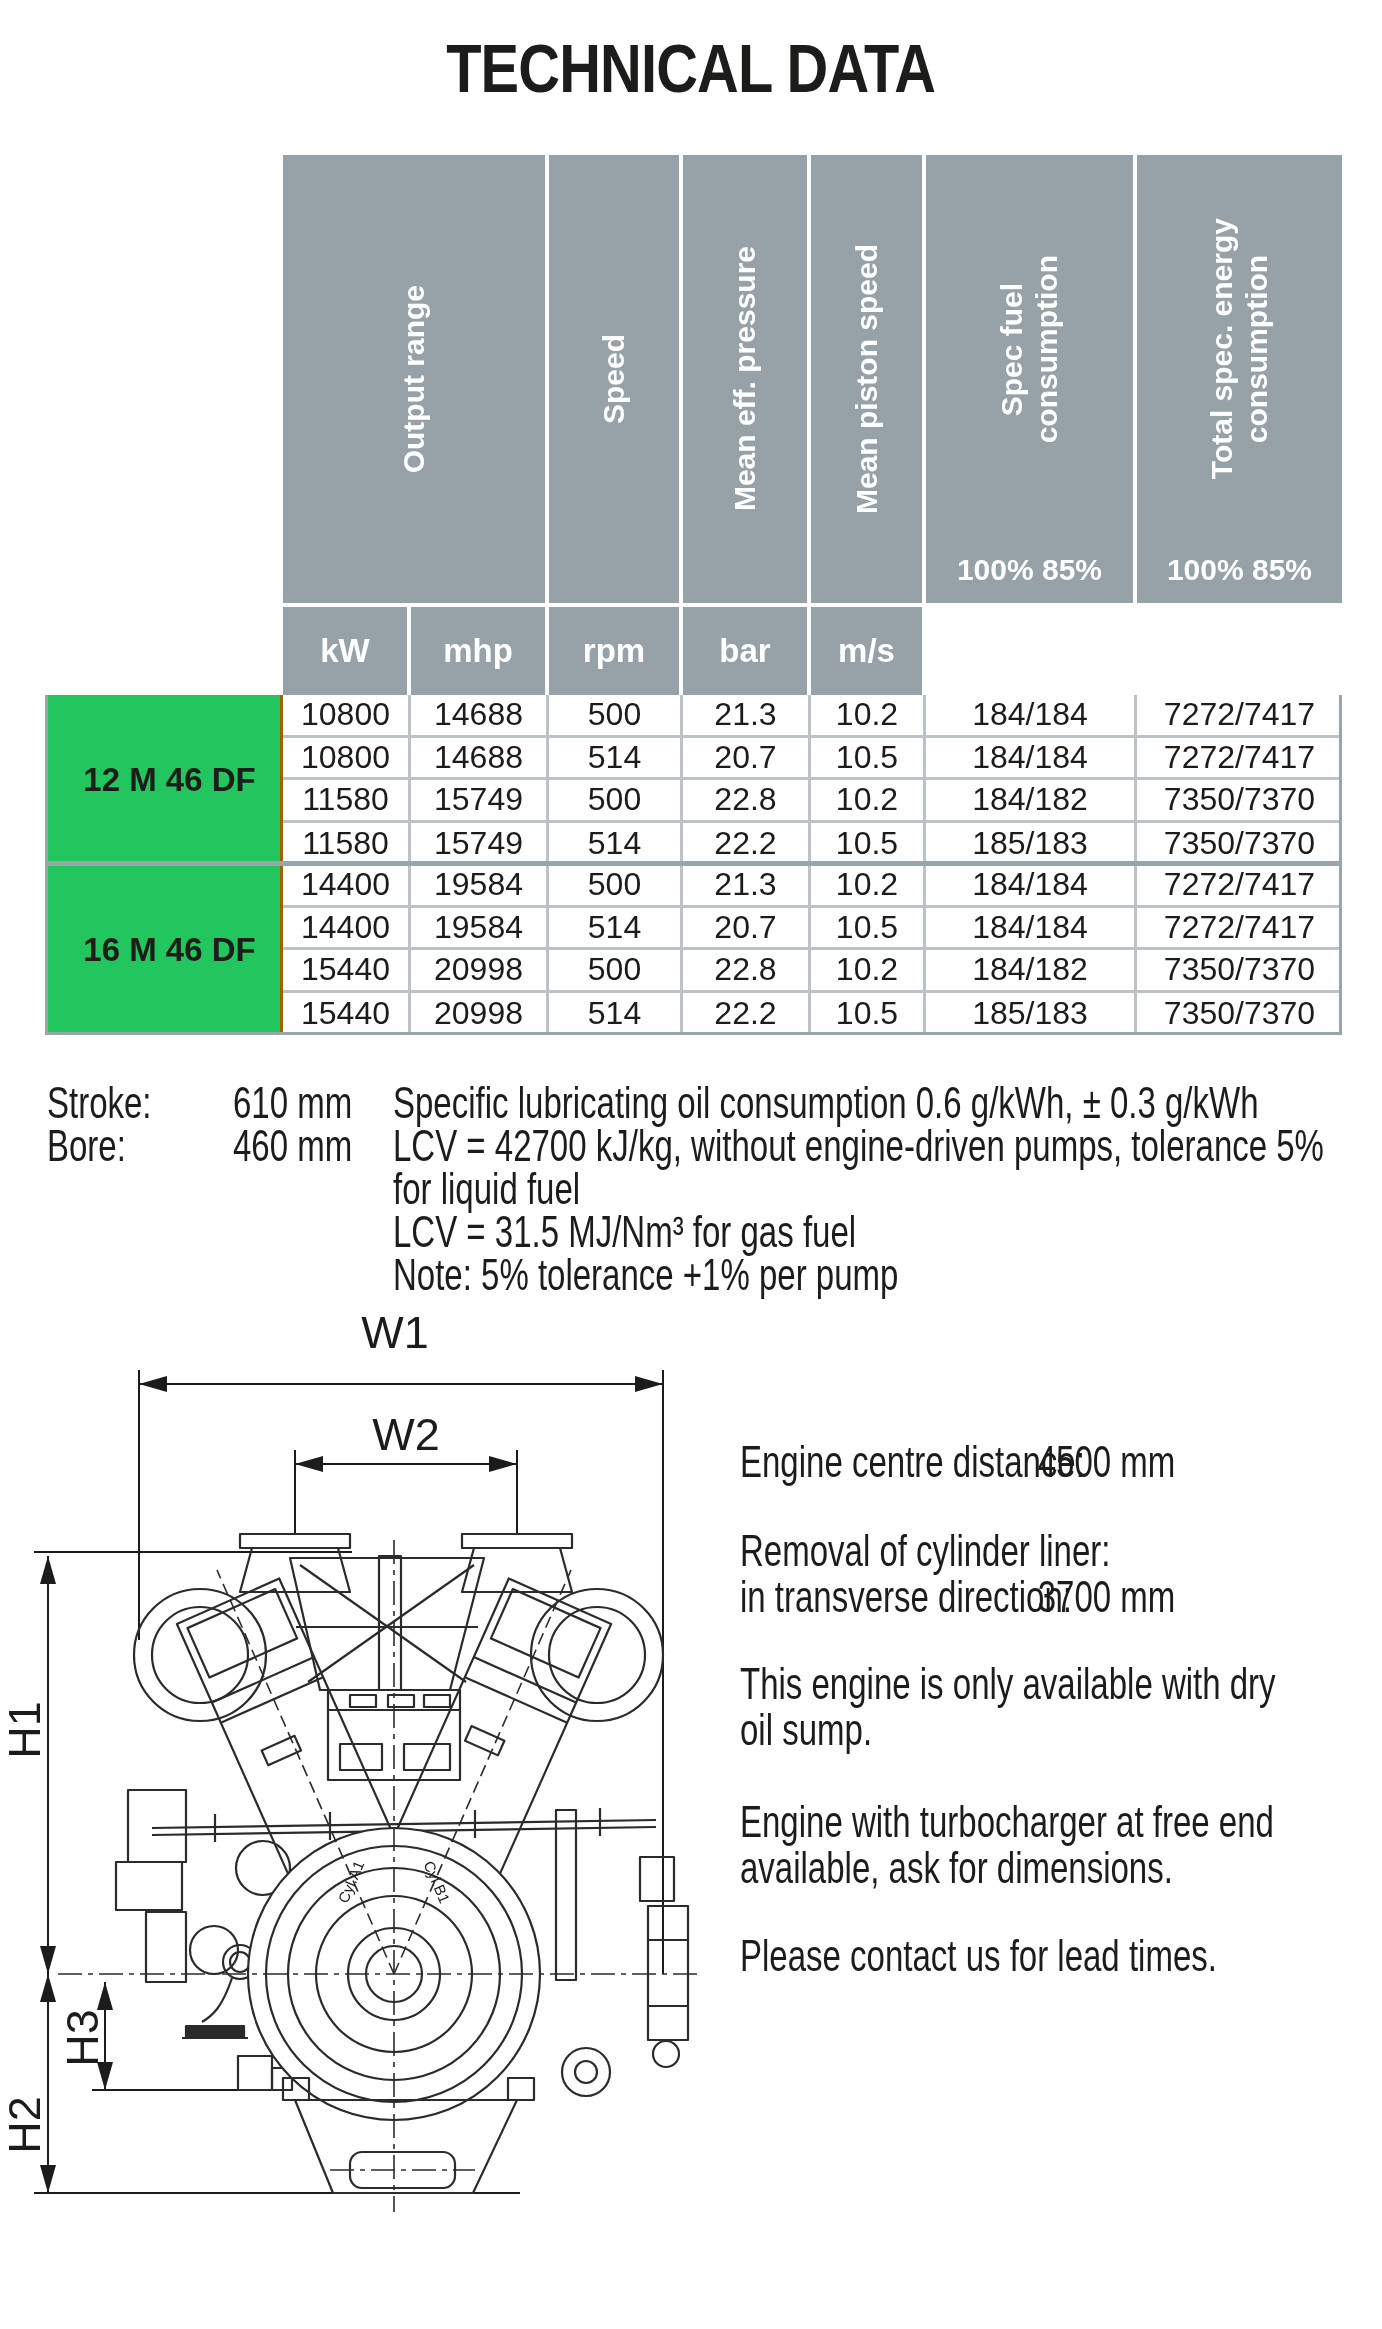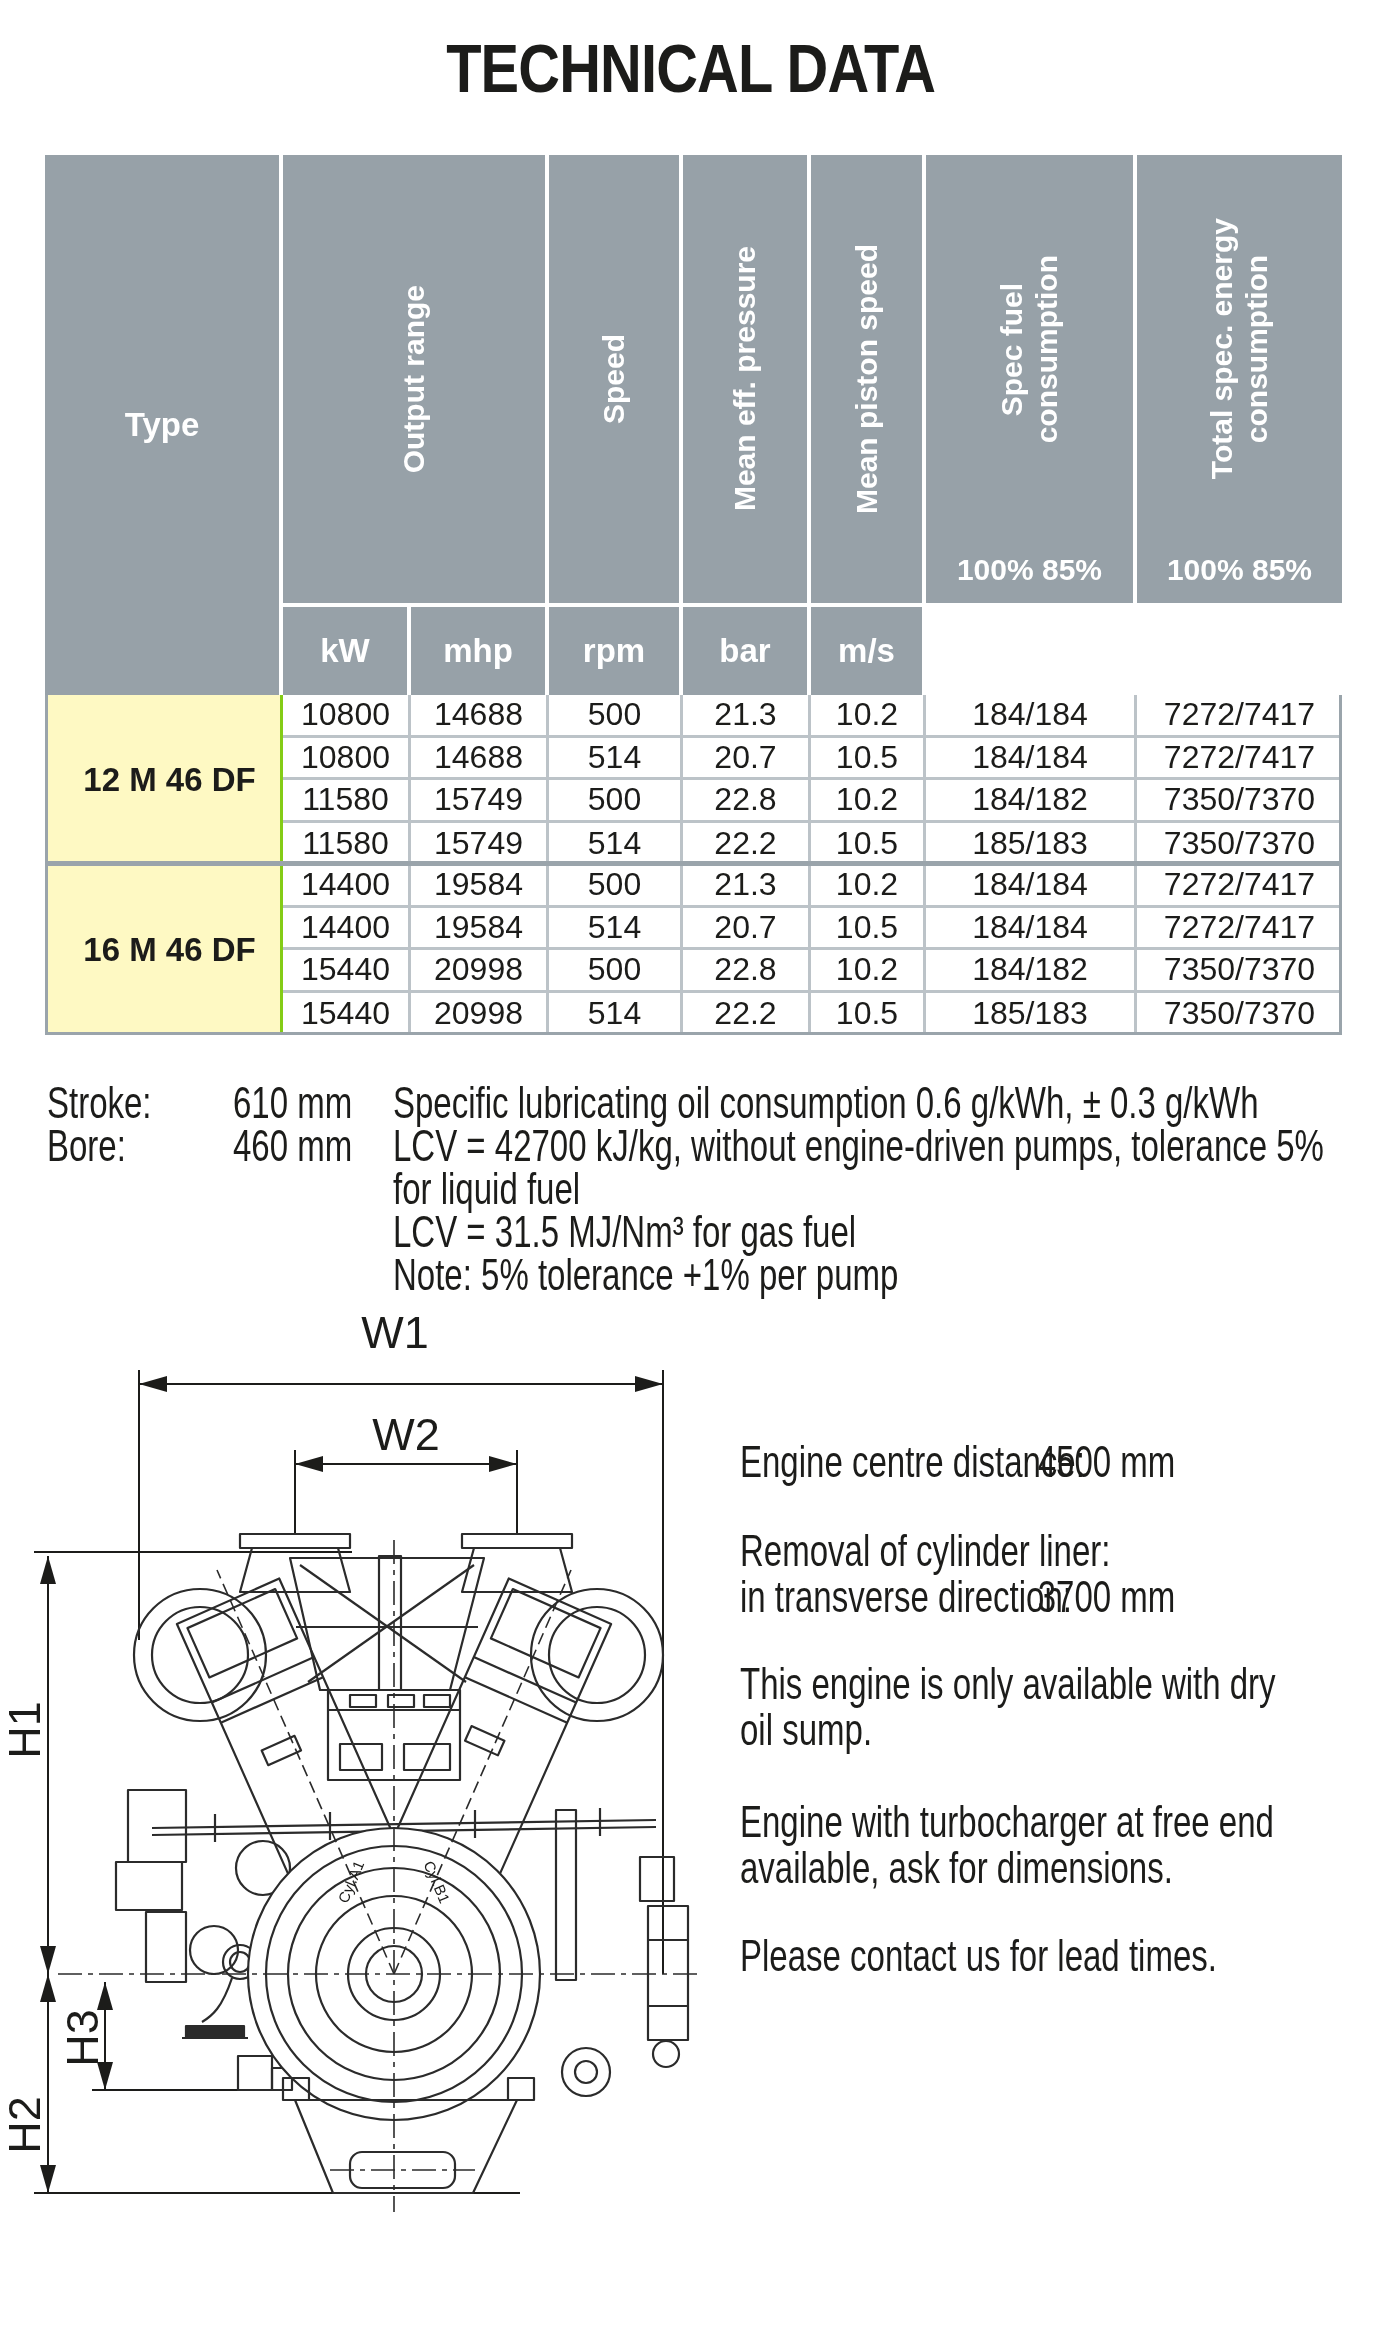--- a/index.html
+++ b/index.html
@@ -14,21 +14,21 @@
   
   .spec-table { position:absolute; left:45px; top:155px; width:1297px; height:880px; display:grid;
     grid-template-columns:238px 128px 138px 134px 128px 115px 211px 205px;
     grid-template-rows:448px 92px repeat(8,42.5px); }
   .hcell { background:#97a1a8; color:#fff; font-weight:bold; display:flex; align-items:center; justify-content:center; position:relative; }
   .br-w { border-right:4px solid #fff; }
   .vlab { writing-mode:vertical-rl; transform:rotate(180deg); white-space:pre-line; text-align:center; font-size:30px; line-height:1.18; }
   .load { position:absolute; bottom:16px; left:0; right:0; text-align:center; font-size:30px; }
   .type-head { font-size:33px; }
   .ucell { background:#97a1a8; color:#fff; font-weight:bold; font-size:33px; display:flex; align-items:center; justify-content:center; border-top:4px solid #fff; }
-  .tcell { background:#fef9c3; display:flex; align-items:center; justify-content:center; font-weight:bold; font-size:33px; border-right:3px solid #84cc16;padding-left:14px; }
+  .tcell { background:#22c55e; display:flex; align-items:center; justify-content:center; font-weight:bold; font-size:33px; border-right:3px solid #a16207;padding-left:14px; }
   .dcell { background:#fff; display:flex; align-items:center; justify-content:center; font-size:32px; border-right:3px solid #bcc3c8; border-bottom:3px solid #bcc3c8; }
   .dcell.nr { border-right:none; }
   .dcell.nb { border-bottom:none; }
   .data-frame { position:absolute; left:0; top:540px; width:1297px; height:340px; border:3px solid #9aa4ab; border-top:none; pointer-events:none; }
   .group-divider { position:absolute; left:0; top:706px; width:1297px; height:5px; background:#9aa4ab; pointer-events:none; }
 
   
   .bt { position:absolute; font-size:44px; line-height:43px; white-space:nowrap; }
   .cond { transform:scaleX(0.75); transform-origin:0 0; }
   .para { line-height:46px; }
@@ -43,23 +43,20 @@
 </style>
 </head>
 <body>
 
 <div class="page">
 
   <div class="title"><span>TECHNICAL DATA</span></div>
 
   <div class="spec-table">
 
-    <div class="hcell br-w" style="grid-area:1/1/3/2">
-        <span class="type-head">Type</span>
-      </div>
     <div class="hcell br-w" style="grid-area:1/2/2/4">
         <span class="vlab">Output range</span>
       </div>
     <div class="hcell br-w" style="grid-area:1/4/2/5">
         <span class="vlab">Speed</span>
       </div>
     <div class="hcell br-w" style="grid-area:1/5/2/6">
         <span class="vlab">Mean eff. pressure</span>
       </div>
     <div class="hcell br-w" style="grid-area:1/6/2/7">

